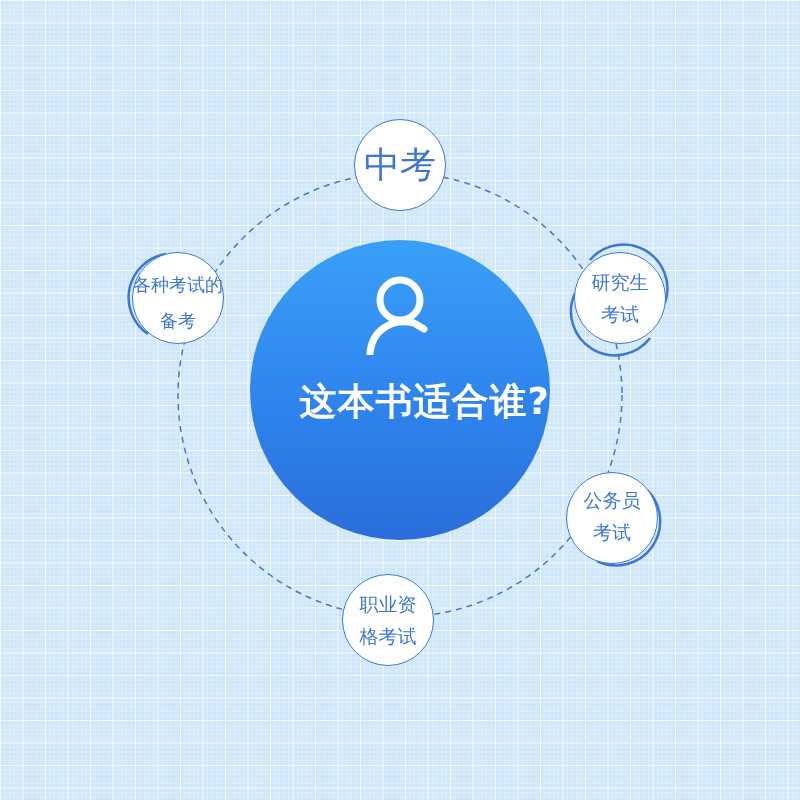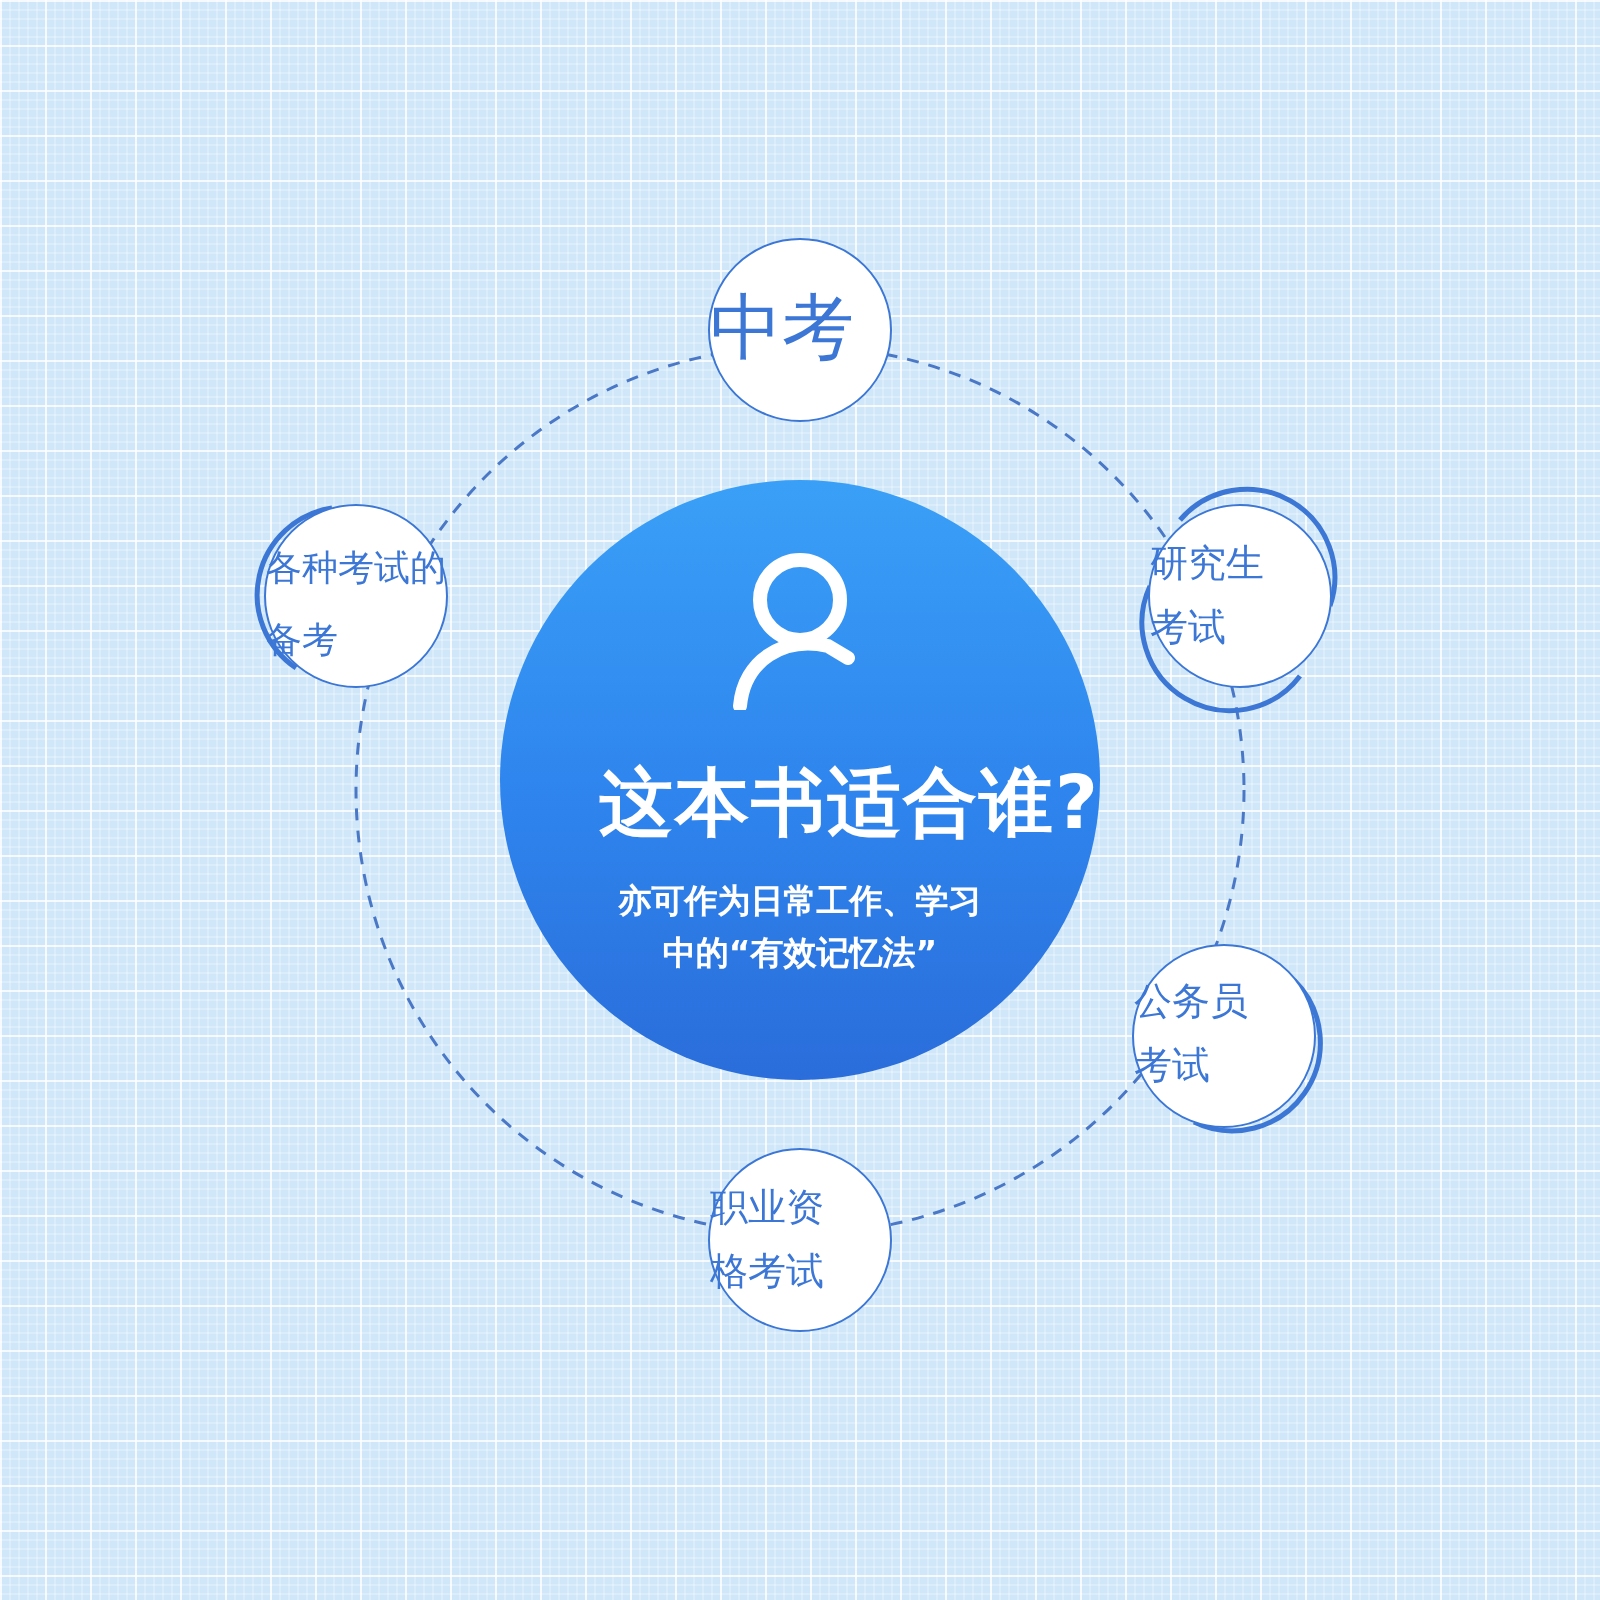--- a/index.html
+++ b/index.html
@@ -26,21 +26,21 @@
     position:absolute; left:0; right:0; top:137px; font-size:37px; font-weight:bold; letter-spacing:1px;text-align:right;
   }
   .center .sub {
     position:absolute; left:0; right:0; top:198px; font-size:16.5px; font-weight:bold; line-height:26px;
   }
   .node { position:absolute; width:120px; height:120px; }
   .node svg { position:absolute; left:0; top:0; }
   .node .inner {
     position:absolute; left:14px; top:14px; width:92px; height:92px; border-radius:50%;
     background:#fff; border:1.5px solid #3c77d6; box-sizing:border-box;
-    display:flex; align-items:flex-start; justify-content:center; flex-direction:column;
+    display:flex; align-items:center; justify-content:center; flex-direction:column;
     color:#3c77d6; text-align:center;
   }
   .node .big { font-size:36px; line-height:40px; }
   .node .mid { font-size:19px; line-height:32px; }
   .node .small { font-size:18px; line-height:26px;margin-top:10px; }
 </style>
 </head>
 <body>
 
 <div class="stage">
@@ -48,24 +48,20 @@
   <svg class="lines" width="800" height="800">
     <circle cx="400" cy="395" r="222" fill="none" stroke="#4a78c6" stroke-width="1.5" stroke-dasharray="6 5"></circle>
   </svg>
 
   <div class="center">
     <svg class="person" viewBox="0 0 76 80">
       <circle cx="38" cy="25" r="20" fill="none" stroke="#fff" stroke-width="7"></circle>
       <path d="M8 78 C 10 55, 30 43, 52 48 L 62 54" fill="none" stroke="#fff" stroke-width="7" stroke-linecap="round"></path>
     </svg>
     <div class="title">这本书适合谁?</div>
-    <div class="sub">
-      <div>亦可作为日常工作、学习</div>
-      <div>中的“有效记忆法”</div>
-    </div>
   </div>
 
   <div class="node" style="left:340px; top:105px;">
     <svg width="120" height="120">
       <path d="M 20 45 A 44 44 0 0 1 100 45" fill="none" stroke="#3c77d6" stroke-width="2.5"></path>
       <path d="M 100 75 A 44 44 0 0 1 20 75" fill="none" stroke="#3c77d6" stroke-width="2.5"></path>
     </svg>
     <div class="inner">
         <div class="big">中考</div>
       </div>
@@ -86,21 +82,21 @@
     <svg width="120" height="120">
       <path d="M 18 70 A 44 44 0 0 1 60 16" fill="none" stroke="#3c77d6" stroke-width="2.5"></path>
       <path d="M 95 32 A 44 44 0 0 1 45 103" fill="none" stroke="#3c77d6" stroke-width="2.5"></path>
     </svg>
     <div class="inner">
       <div class="mid">公务员</div>
       <div class="mid">考试</div>
     </div>
   </div>
 
-  <div class="node" style="left:340px; top:560px;">
+  <div class="node" style="left:328px; top:560px;">
     <svg width="120" height="120">
       <path d="M 20 45 A 44 44 0 0 1 100 45" fill="none" stroke="#3c77d6" stroke-width="2.5"></path>
       <path d="M 100 75 A 44 44 0 0 1 20 75" fill="none" stroke="#3c77d6" stroke-width="2.5"></path>
     </svg>
     <div class="inner">
       <div class="mid">职业资</div>
       <div class="mid">格考试</div>
     </div>
   </div>
 

